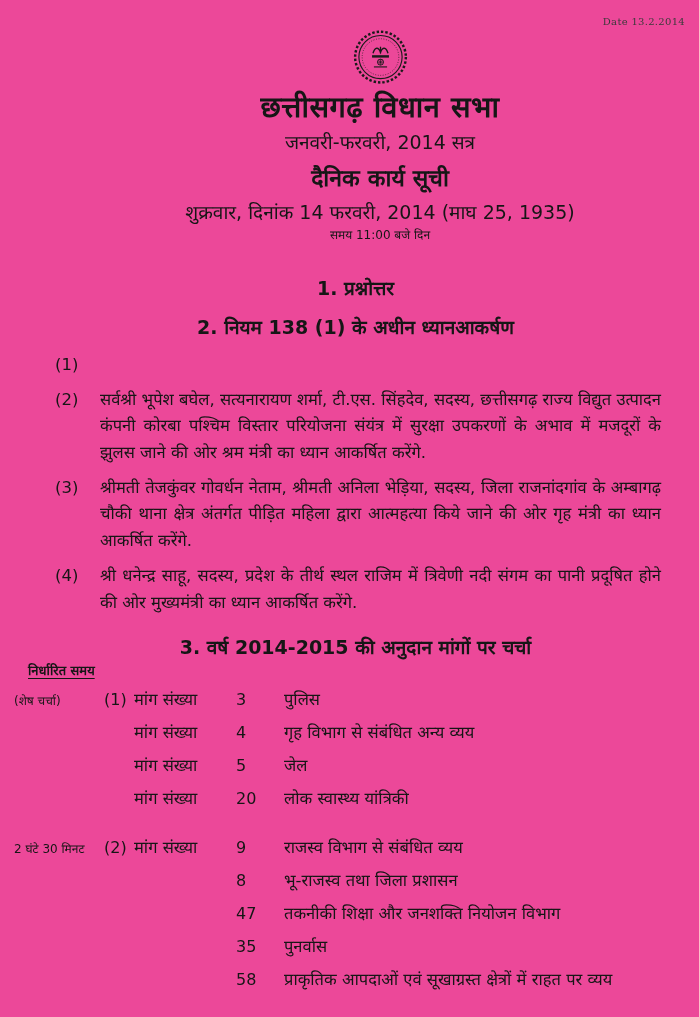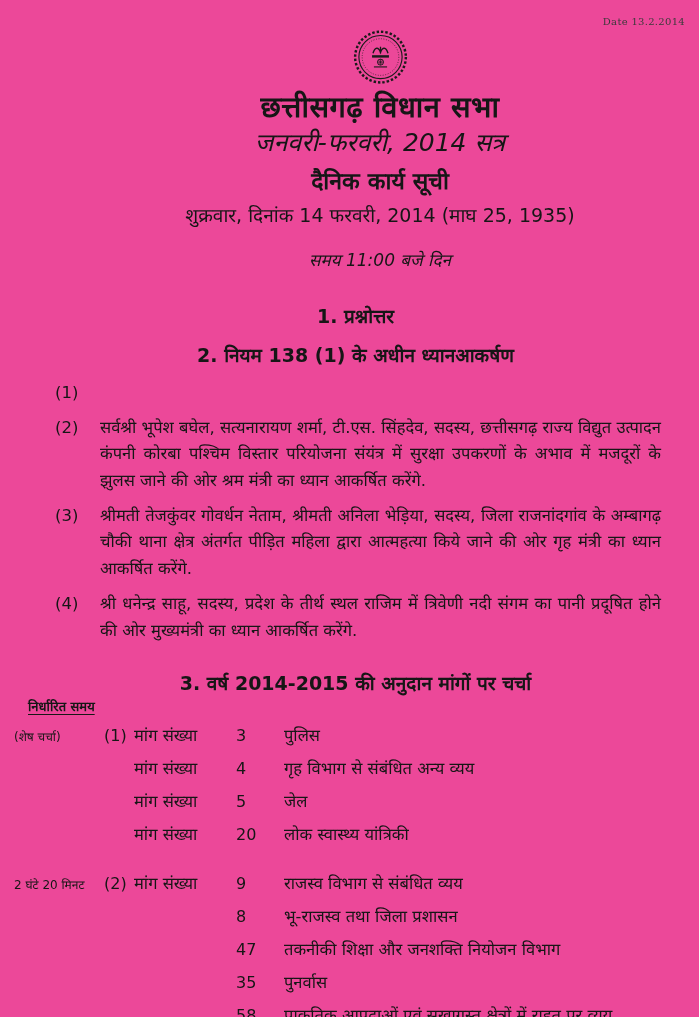--- a/index.html
+++ b/index.html
@@ -15,28 +15,28 @@
   .date-stamp{
     position:absolute;top:16px;right:14px;
     font-family:"DejaVu Serif",serif;
     font-size:10px;color:#3a3a3a;letter-spacing:.3px;
   }
   
   .ctr{text-align:center;padding-left:61px;}
   .header{padding-top:27px;}
   .emblem-wrap{height:62px;margin-bottom:2px;}
   .assembly-title{font-size:29px;font-weight:700;line-height:1.1;margin-top:3px;letter-spacing:.5px;}
-  .session-line{font-size:25px;font-style:italic;}
+  .session-line{font-size:19px;margin-top:5px;}
   .doc-title{font-size:23px;font-weight:700;margin-top:6px;}
   .date-line{font-size:19px;margin-top:6px;}
-  .time-line{font-size:17px;margin-top:20px;font-style:italic;}
+  .time-line{font-size:12px;margin-top:1px;}
   .sec-heading{font-size:19px;font-weight:700;padding-left:12px;}
   .sec1{margin-top:32px;}
   .sec2{margin-top:13px;}
-  .sec3{margin-top:26px;}
+  .sec3{margin-top:18px;}
   .attn-list{margin-top:12px;}
   .aitem{display:flex;padding-left:55px;padding-right:38px;margin-bottom:8px;}
   .anum{flex:0 0 45px;font-size:16.5px;line-height:1.62;}
   .atext{margin:0;flex:1;font-size:16.5px;line-height:1.62;text-align:justify;}
   .time-label{
     margin:0 0 0 28px;display:inline-block;
     font-size:13px;font-weight:600;text-decoration:underline;text-underline-offset:3px;
   }
   .ggroup{margin-top:8px;}
   .ggroup.second{margin-top:26px;}
@@ -131,21 +131,21 @@
       <span class="gmargin"></span>
       <span class="gnum"></span>
       <span class="glabel">मांग संख्या</span>
       <span class="gnumber">20</span>
       <span class="gdept">लोक स्वास्थ्य यांत्रिकी</span>
     </div>
   </div>
 
   <div class="ggroup second">
     <div class="grow">
-      <span class="gmargin">2 घंटे 20 मिनट</span>
+      <span class="gmargin">2 घंटे 30 मिनट</span>
       <span class="gnum">(2)</span>
       <span class="glabel">मांग संख्या</span>
       <span class="gnumber">9</span>
       <span class="gdept">राजस्व विभाग से संबंधित व्यय</span>
     </div>
     <div class="grow">
       <span class="gmargin"></span>
       <span class="gnum"></span>
       <span class="glabel"></span>
       <span class="gnumber">8</span>

